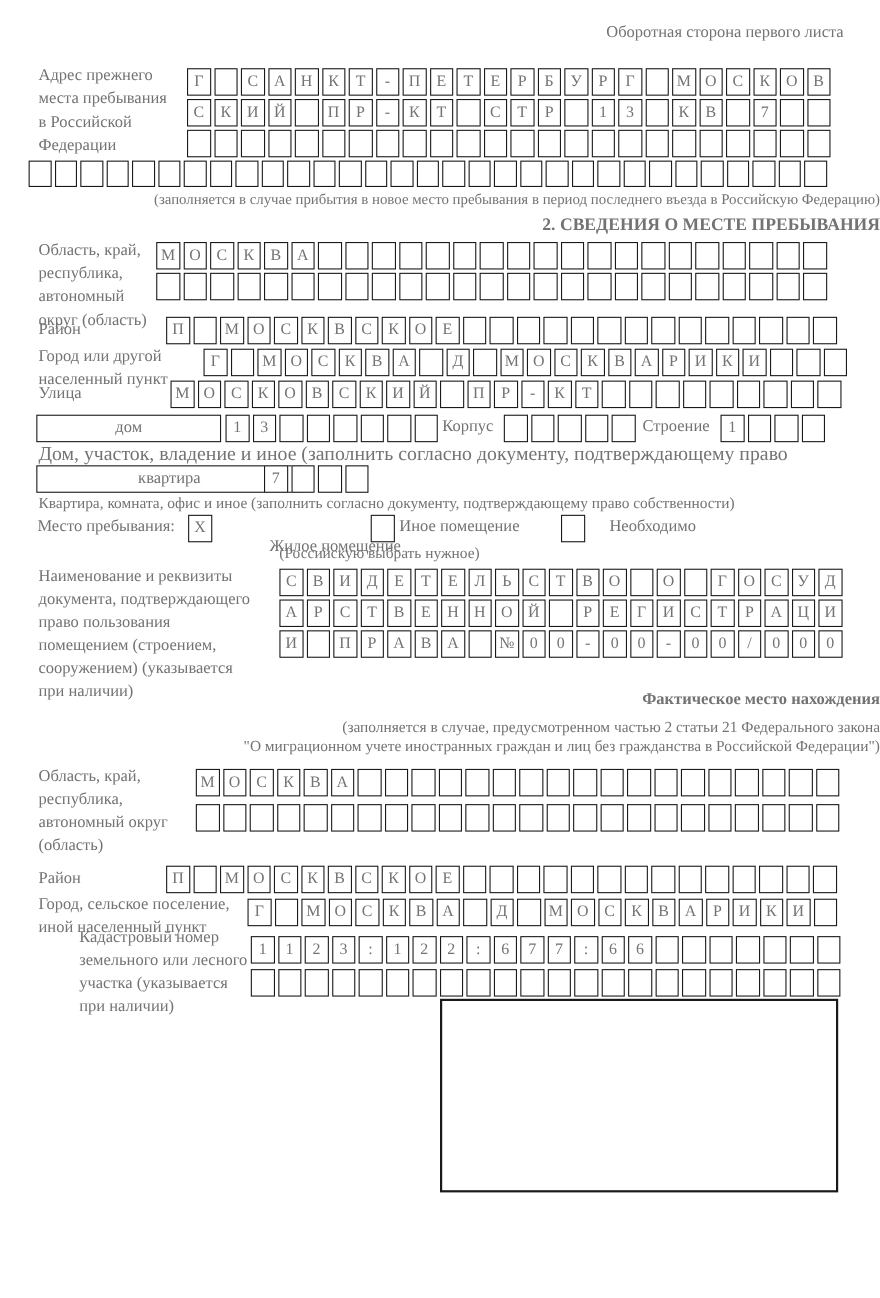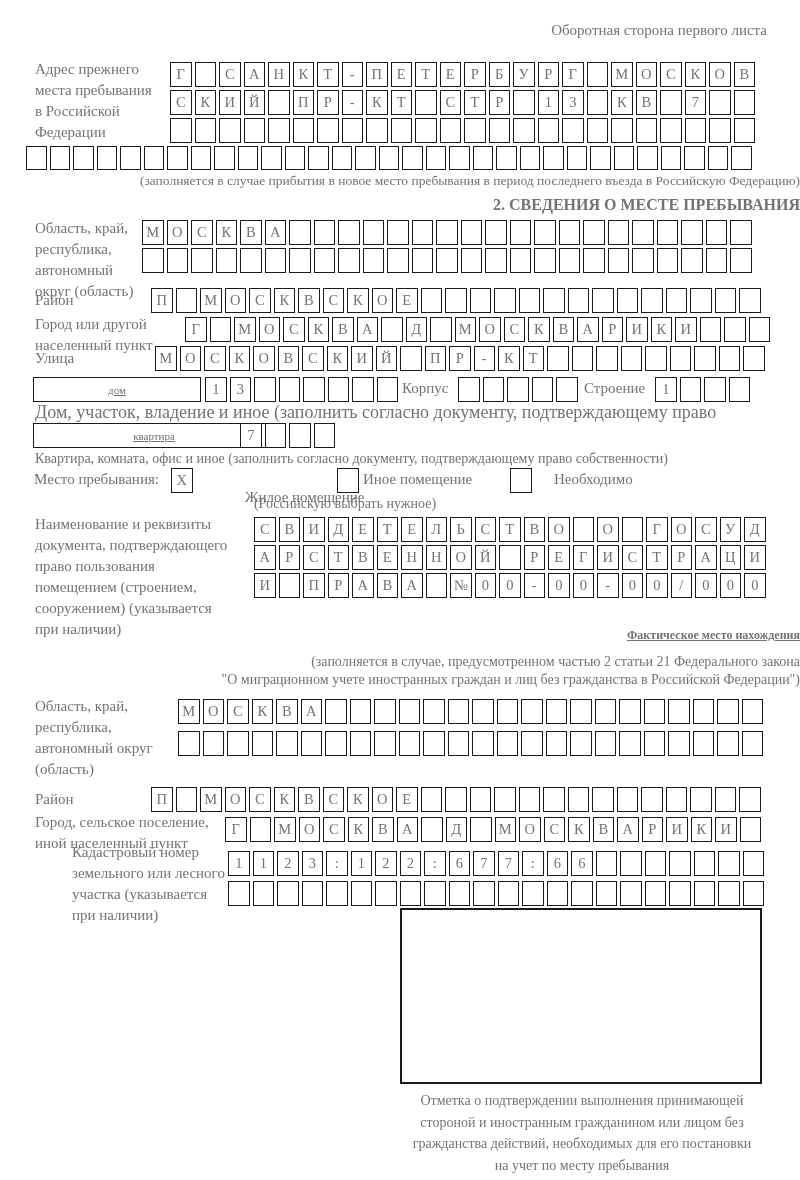--- a/index.html
+++ b/index.html
@@ -9,21 +9,21 @@
   .lbl{position:absolute;font-size:15px;line-height:21px;white-space:pre-line;}
   .note{position:absolute;font-size:13.5px;line-height:18px;white-space:pre-line;}
   .center{left:0;right:0;text-align:right;}
   .title{position:absolute;font-weight:bold;font-size:16px;}
   .cellrow{position:absolute;display:flex;gap:3px;}
   .cell{box-sizing:border-box;width:21.5px;height:25px;border:1.5px solid #1a1a1a;
         display:flex;align-items:center;justify-content:center;
         font-size:14.5px;background:#fff;}
   .sm .cell{width:20.5px;height:24px;}
   .widebox{position:absolute;box-sizing:border-box;height:25px;border:1.5px solid #1a1a1a;
-        display:flex;align-items:center;justify-content:center;font-size:11px;background:#fff;text-decoration:underline;}
+        display:flex;align-items:center;justify-content:center;font-size:15px;background:#fff;}
   .inline-lbl{position:absolute;font-size:15px;}
   .stampbox{position:absolute;box-sizing:border-box;border:2px solid #1a1a1a;background:#fff;}
 </style>
 </head>
 <body>
 
 <div class="page">
 
   <div class="abs" style="right:33px;top:22px;font-size:15px;">Оборотная сторона первого листа</div>
 
@@ -413,21 +413,21 @@
       <span class="cell">0</span>
       <span class="cell">-</span>
       <span class="cell">0</span>
       <span class="cell">0</span>
       <span class="cell">/</span>
       <span class="cell">0</span>
       <span class="cell">0</span>
       <span class="cell">0</span>
     </div>
 
-  <div class="title center" style="top:628px;font-size:12px;text-decoration:underline;">Фактическое место нахождения</div>
+  <div class="title center" style="top:628px;font-size:15px;">Фактическое место нахождения</div>
   <div class="note center" style="top:653px;font-size:14px;">(заполняется в случае, предусмотренном частью 2 статьи 21 Федерального закона</div>
   <div class="note center" style="top:671px;font-size:14px;">"О миграционном учете иностранных граждан и лиц без гражданства в Российской Федерации")</div>
 
   <div class="lbl" style="left:35px;top:696px;">Область, край,
 республика,
 автономный округ
 (область)</div>
   <div class="cellrow" style="left:178px;top:699px;">
       <span class="cell">М</span>
       <span class="cell">О</span>
@@ -584,18 +584,14 @@
       <span class="cell"></span>
       <span class="cell"></span>
       <span class="cell"></span>
       <span class="cell"></span>
       <span class="cell"></span>
       <span class="cell"></span>
       <span class="cell"></span>
     </div>
 
   <div class="stampbox" style="left:400px;top:908px;width:362px;height:176px;"></div>
-  <div class="note" style="left:392px;top:1090px;width:380px;text-align:center;font-size:14px;line-height:21.5px;">Отметка о подтверждении выполнения принимающей
-стороной и иностранным гражданином или лицом без
-гражданства действий, необходимых для его постановки
-на учет по месту пребывания</div>
 
 </div>
 
 </body></html>

